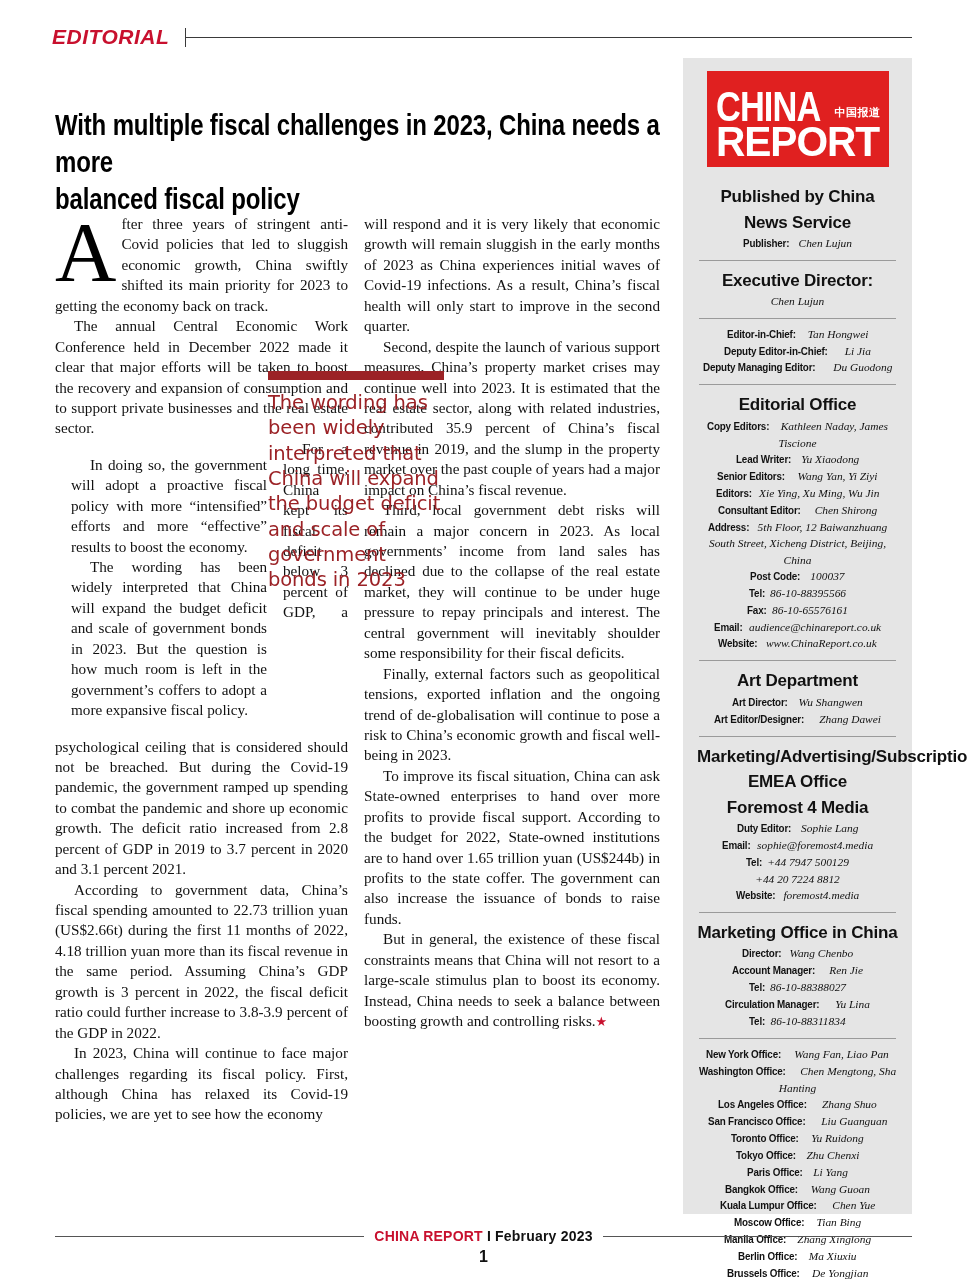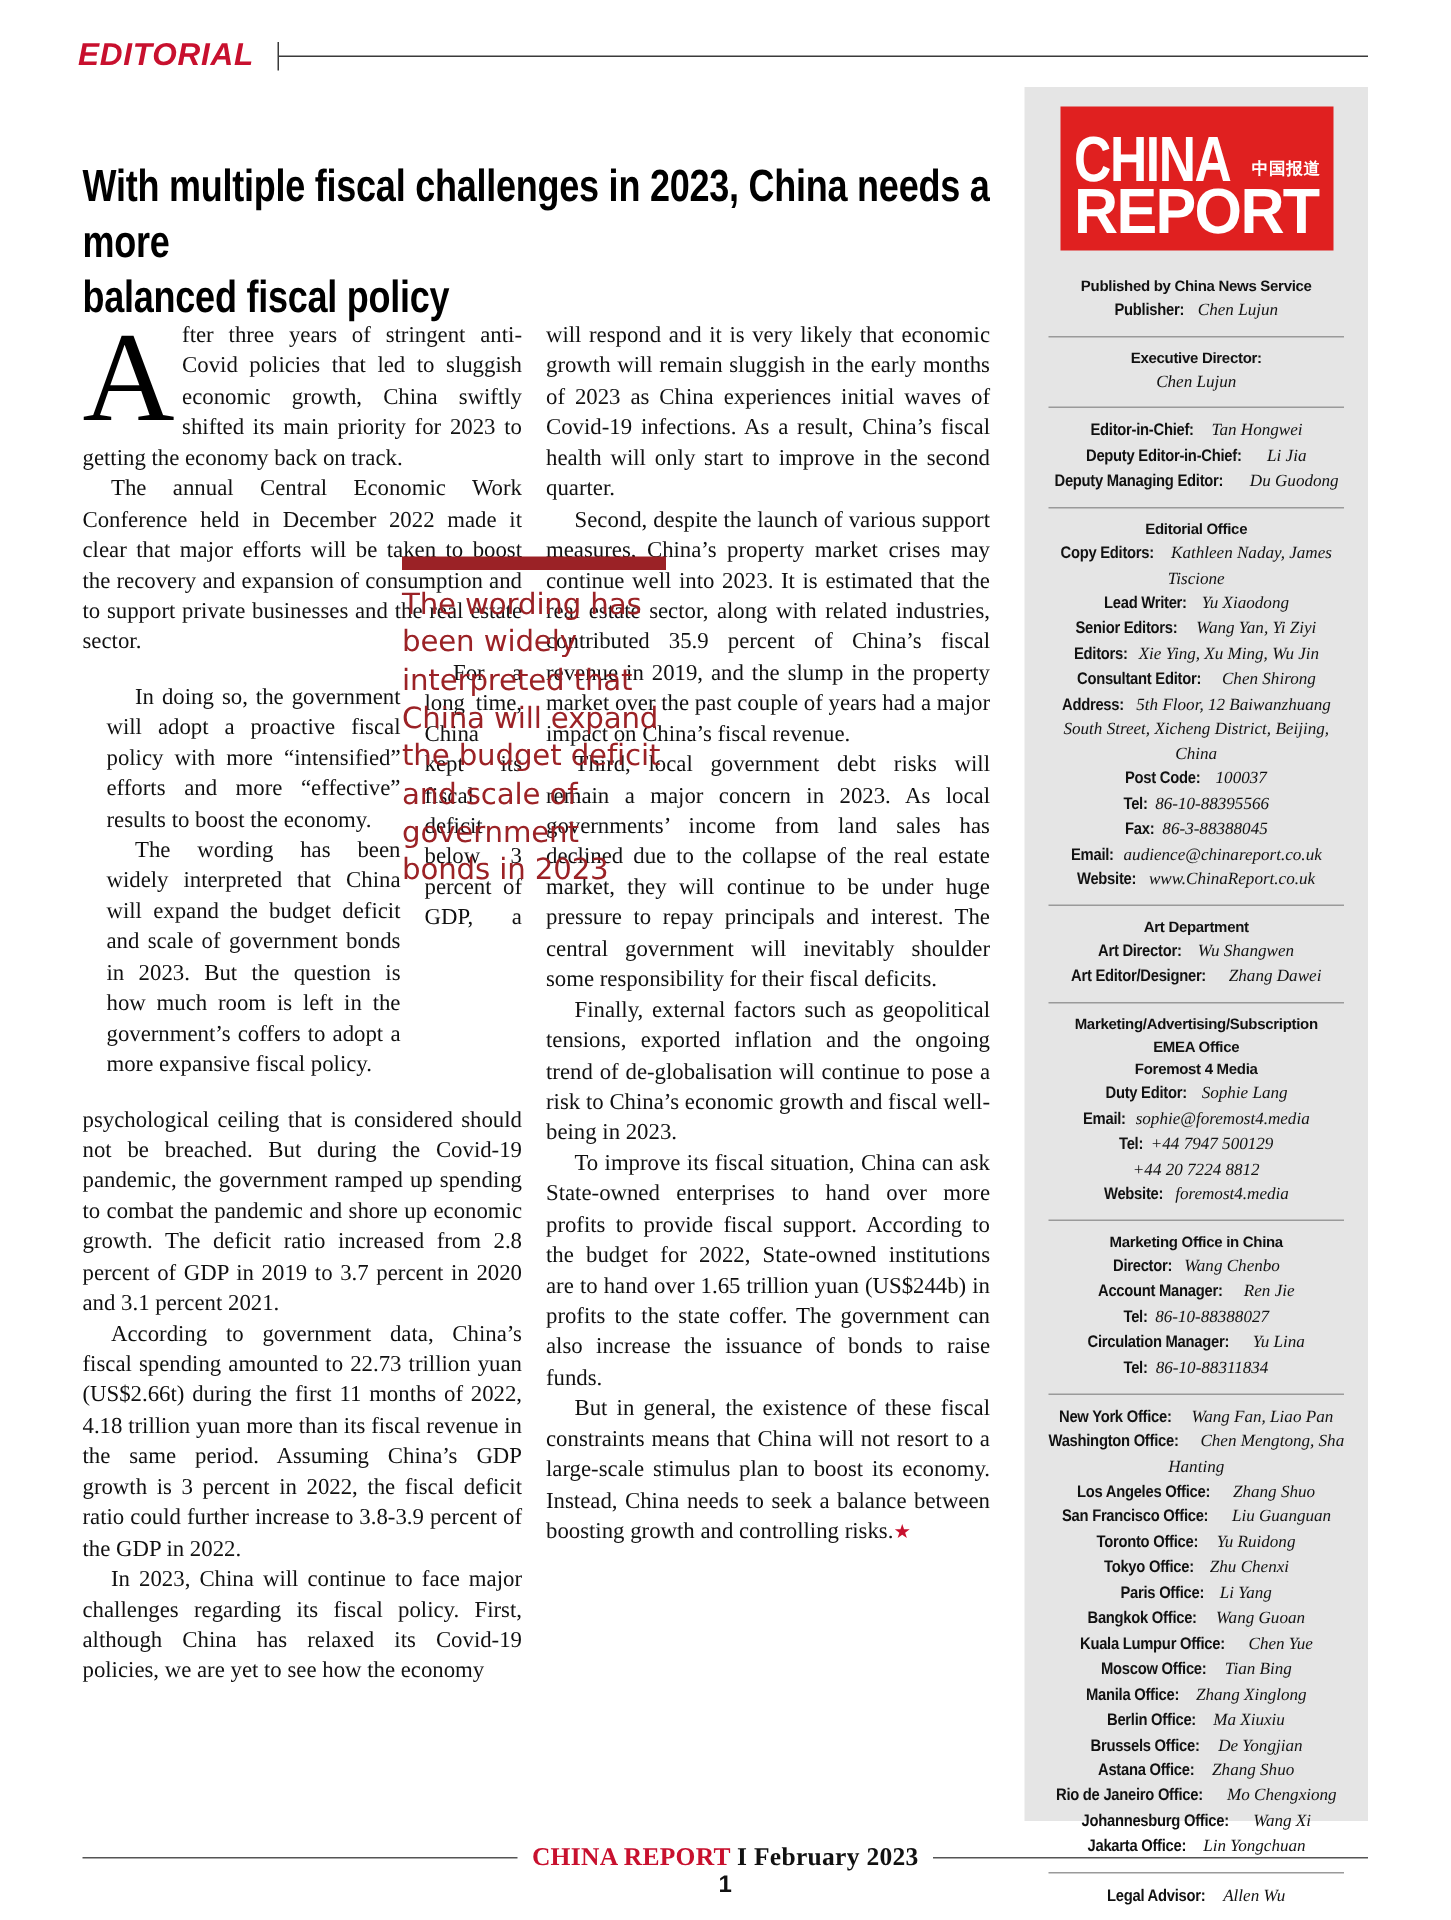--- a/index.html
+++ b/index.html
@@ -189,41 +189,41 @@
     font-weight: bold;
     font-size: 11.2px;
     letter-spacing: -0.2px;
     display: inline-block;
     transform: scaleX(0.88);
     transform-origin: left center;
   }
   .mh-head {
     font-family: "Liberation Sans Narrow", "Liberation Sans", sans-serif;
     font-weight: bold;
-    font-size: 10px;
+    font-size: 17px;
     letter-spacing: -0.2px;
     line-height: 1.5;
     color: #111;
   }
   .mh-val { font-family: "Liberation Serif", serif; font-style: italic; }
 
   
   .footer {
     position: absolute;
     left: 55px;
     top: 1228px;
     width: 857px;
     display: flex;
     align-items: center;
     gap: 10px;
   }
   .footer .fr { flex: 1 1 auto; height: 1px; background: #555; }
   .footer .fc {
-    font-family: Liberation Serif, serif;
-    font-size: 17px;
+    font-family: Liberation Sans, sans-serif;
+    font-size: 14px;
     font-weight: bold;
     white-space: nowrap;
     letter-spacing: 0.2px;
   }
   .footer .fc .red { color: #C8102E; }
   .footer .fc .blk { color: #111; }
   .pageno {
     position: absolute;
     left: 0;
     top: 1248px;
@@ -325,21 +325,21 @@
       <div class="mh-head">Editorial Office</div>
       <div id="editorial-office-rows">
           <div class="mh-line"><span class="lab">Copy Editors:</span> <span class="mh-val">Kathleen Naday, James Tiscione</span></div>
           <div class="mh-line"><span class="lab">Lead Writer:</span> <span class="mh-val">Yu Xiaodong</span></div>
           <div class="mh-line"><span class="lab">Senior Editors:</span> <span class="mh-val">Wang Yan, Yi Ziyi</span></div>
           <div class="mh-line"><span class="lab">Editors:</span> <span class="mh-val">Xie Ying, Xu Ming, Wu Jin</span></div>
           <div class="mh-line"><span class="lab">Consultant Editor:</span> <span class="mh-val">Chen Shirong</span></div>
           <div class="mh-line"><span class="lab">Address:</span> <span class="mh-val">5th Floor, 12 Baiwanzhuang South Street, Xicheng District, Beijing, China</span></div>
           <div class="mh-line"><span class="lab">Post Code:</span> <span class="mh-val">100037</span></div>
           <div class="mh-line"><span class="lab">Tel:</span> <span class="mh-val">86-10-88395566</span></div>
-          <div class="mh-line"><span class="lab">Fax:</span> <span class="mh-val">86-3-88388045</span></div>
+          <div class="mh-line"><span class="lab">Fax:</span> <span class="mh-val">86-10-65576161</span></div>
           <div class="mh-line"><span class="lab">Email:</span> <span class="mh-val">audience@chinareport.co.uk</span></div>
           <div class="mh-line"><span class="lab">Website:</span> <span class="mh-val">www.ChinaReport.co.uk</span></div>
         </div>
     </div>
 
     <div class="mh-sep"></div>
 
     <div class="mh-block">
       <div class="mh-head">Art Department</div>
       <div id="art-department-rows">

